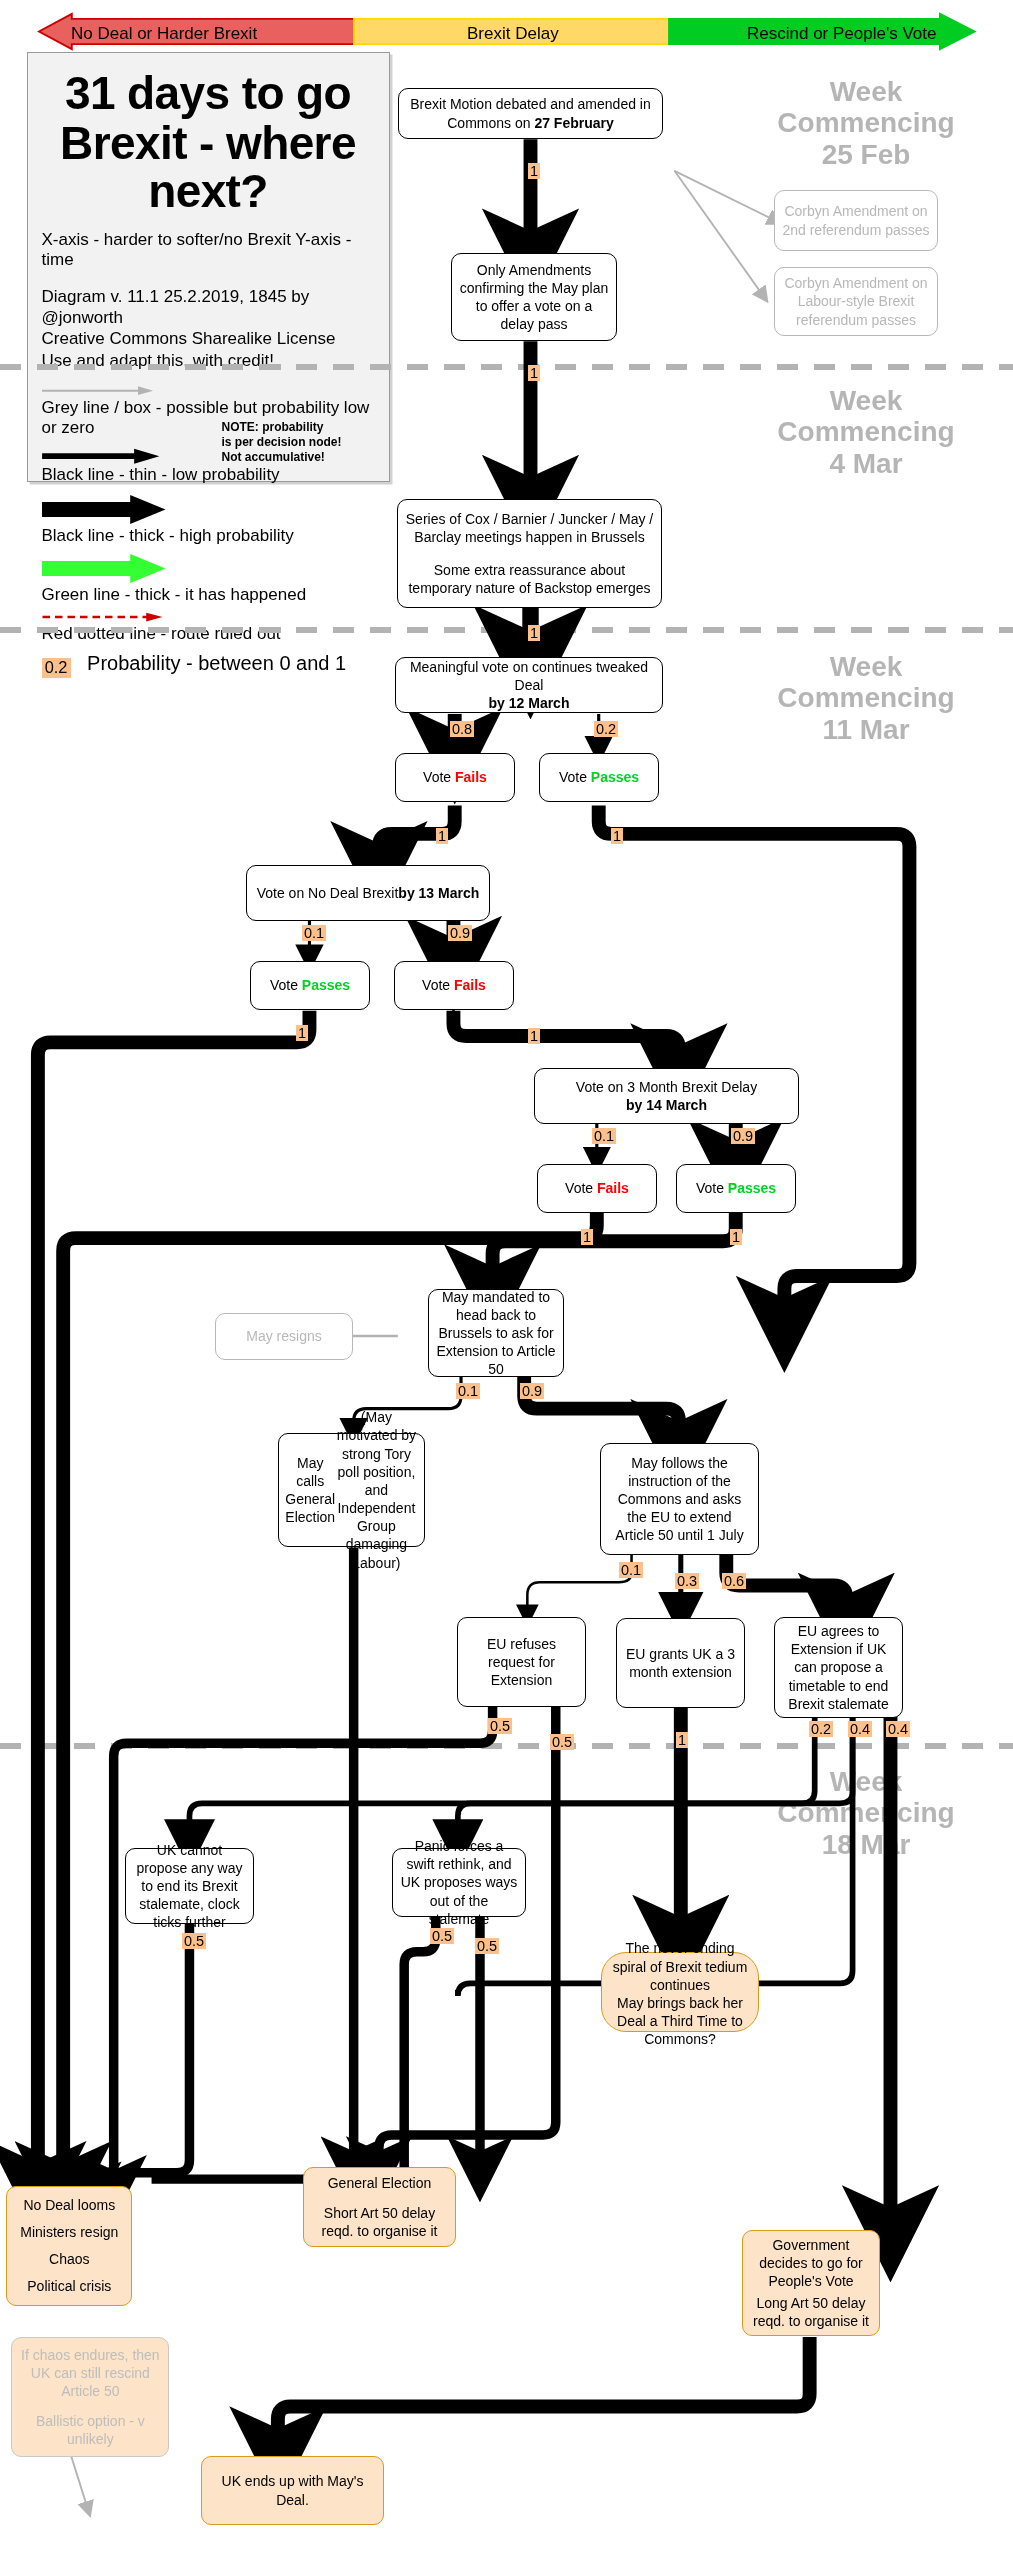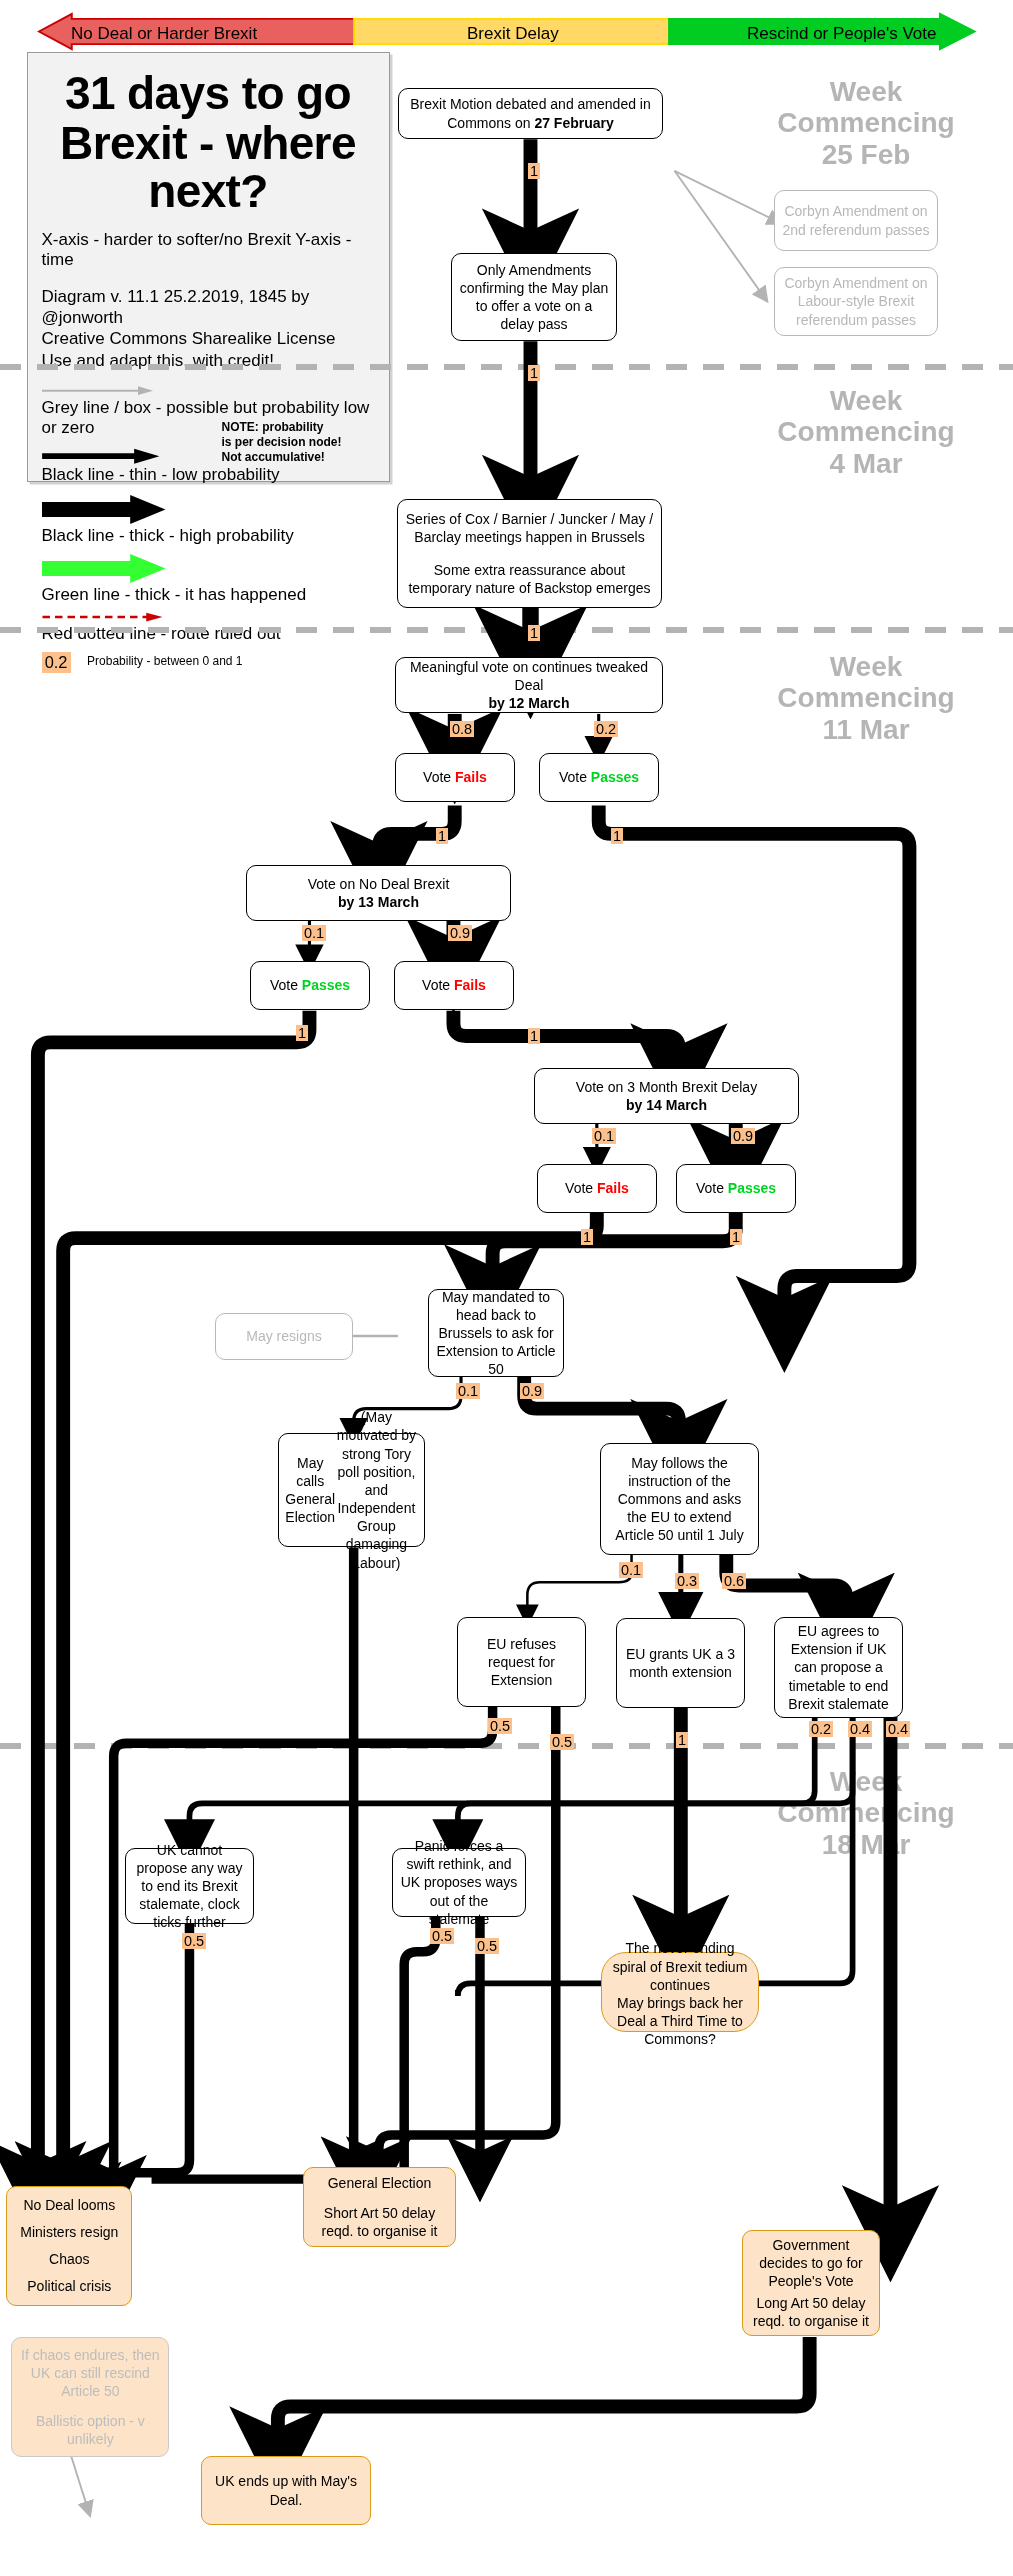--- a/index.html
+++ b/index.html
@@ -108,21 +108,21 @@
 
     <div style="margin-top:7.6px;">
       <svg width="126" height="10" style="display:block;" viewBox="0 0 200 16">
         <line x1="0" y1="8" x2="168" y2="8" stroke="#cc0000" stroke-width="4" stroke-dasharray="12 8"></line>
         <polygon points="166,1 192,8 166,15" fill="#cc0000"></polygon>
       </svg>
       <div class="row-txt">Red dotted line - route ruled out</div>
     </div>
 
     <div style="margin-top:8.8px;">
-      <span class="prob-chip-legend">0.2</span><span class="row-txt" style="font-size:12px;">Probability - between 0 and 1</span>
+      <span class="prob-chip-legend">0.2</span><span class="row-txt" style="font-size:20px;">Probability - between 0 and 1</span>
     </div>
 
     <div class="note">
       <div>NOTE: probability</div>
       <div>is per decision node!</div>
       <div>Not accumulative!</div>
     </div>
   </div>
 
   <div class="weekline" style="top:364px;"></div>
@@ -269,21 +269,21 @@
   </div>
 
   <div class="node" style="left:395px;top:753px;width:120px;height:49px;">
     <span><span>Vote </span><span class="fails">Fails</span></span>
   </div>
 
   <div class="node" style="left:539px;top:753px;width:120px;height:49px;">
     <span><span>Vote </span><span class="passes">Passes</span></span>
   </div>
 
-  <div class="node" style="left:246px;top:865px;width:265px;height:56px;flex-direction:column;justify-content:center;">
+  <div class="node" style="left:246px;top:865px;width:244px;height:56px;justify-content:center;">
     <div>Vote on No Deal Brexit</div>
     <div><b>by 13 March</b></div>
   </div>
 
   <div class="node" style="left:250px;top:961px;width:120px;height:49px;">
     <span><span>Vote </span><span class="passes">Passes</span></span>
   </div>
 
   <div class="node" style="left:394px;top:961px;width:120px;height:49px;">
     <span><span>Vote </span><span class="fails">Fails</span></span>
@@ -369,21 +369,21 @@
     <div style="height:10px;"></div>
     <div>Long Art 50 delay reqd. to organise it</div>
   </div>
 
   <div class="node tan grey" style="left:11.4px;top:2337px;width:158px;height:120px;flex-direction:column;">
     <div>If chaos endures, then UK can still rescind Article 50</div>
     <div style="height:11.4px;"></div>
     <div>Ballistic option - v unlikely</div>
   </div>
 
-  <div class="node tan" style="left:201px;top:2456px;width:170px;height:69px;">
+  <div class="node tan" style="left:201px;top:2456px;width:183px;height:69px;">
     <span>UK ends up with May's Deal.</span>
   </div>
 
   <div class="chip" style="left:528px;top:163px;">1</div>
   <div class="chip" style="left:528px;top:365px;">1</div>
   <div class="chip" style="left:528px;top:625px;">1</div>
   <div class="chip" style="left:450px;top:721px;">0.8</div>
   <div class="chip" style="left:594px;top:721px;">0.2</div>
   <div class="chip" style="left:436px;top:828px;">1</div>
   <div class="chip" style="left:611px;top:828px;">1</div>

